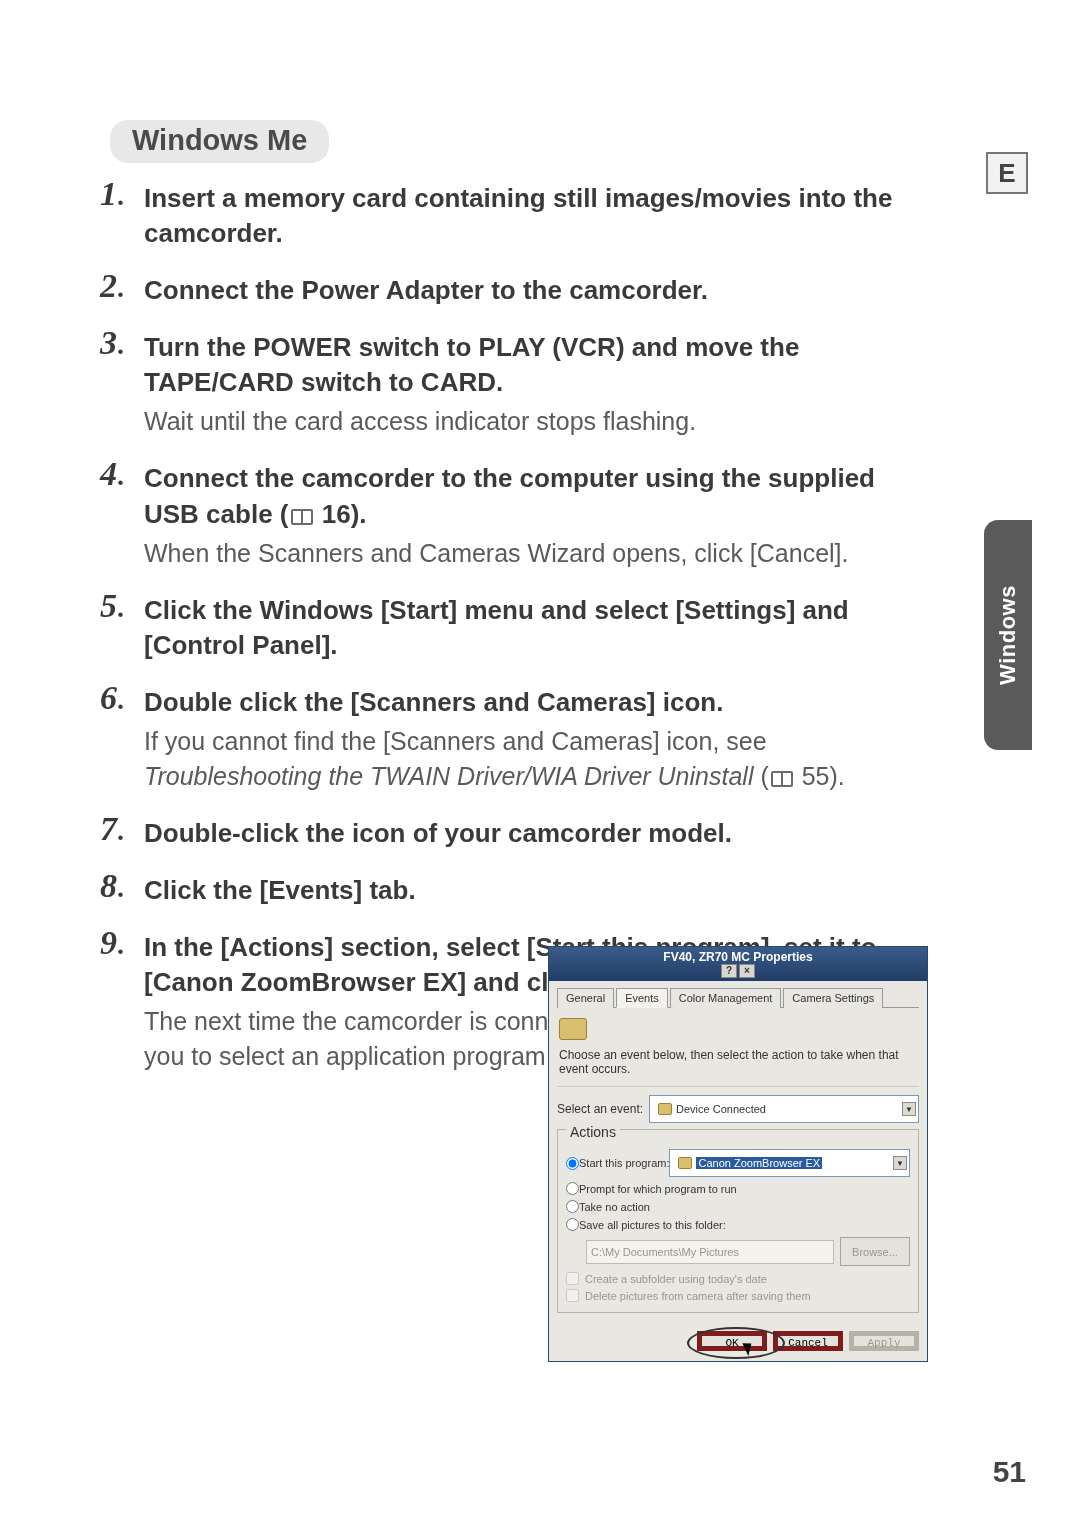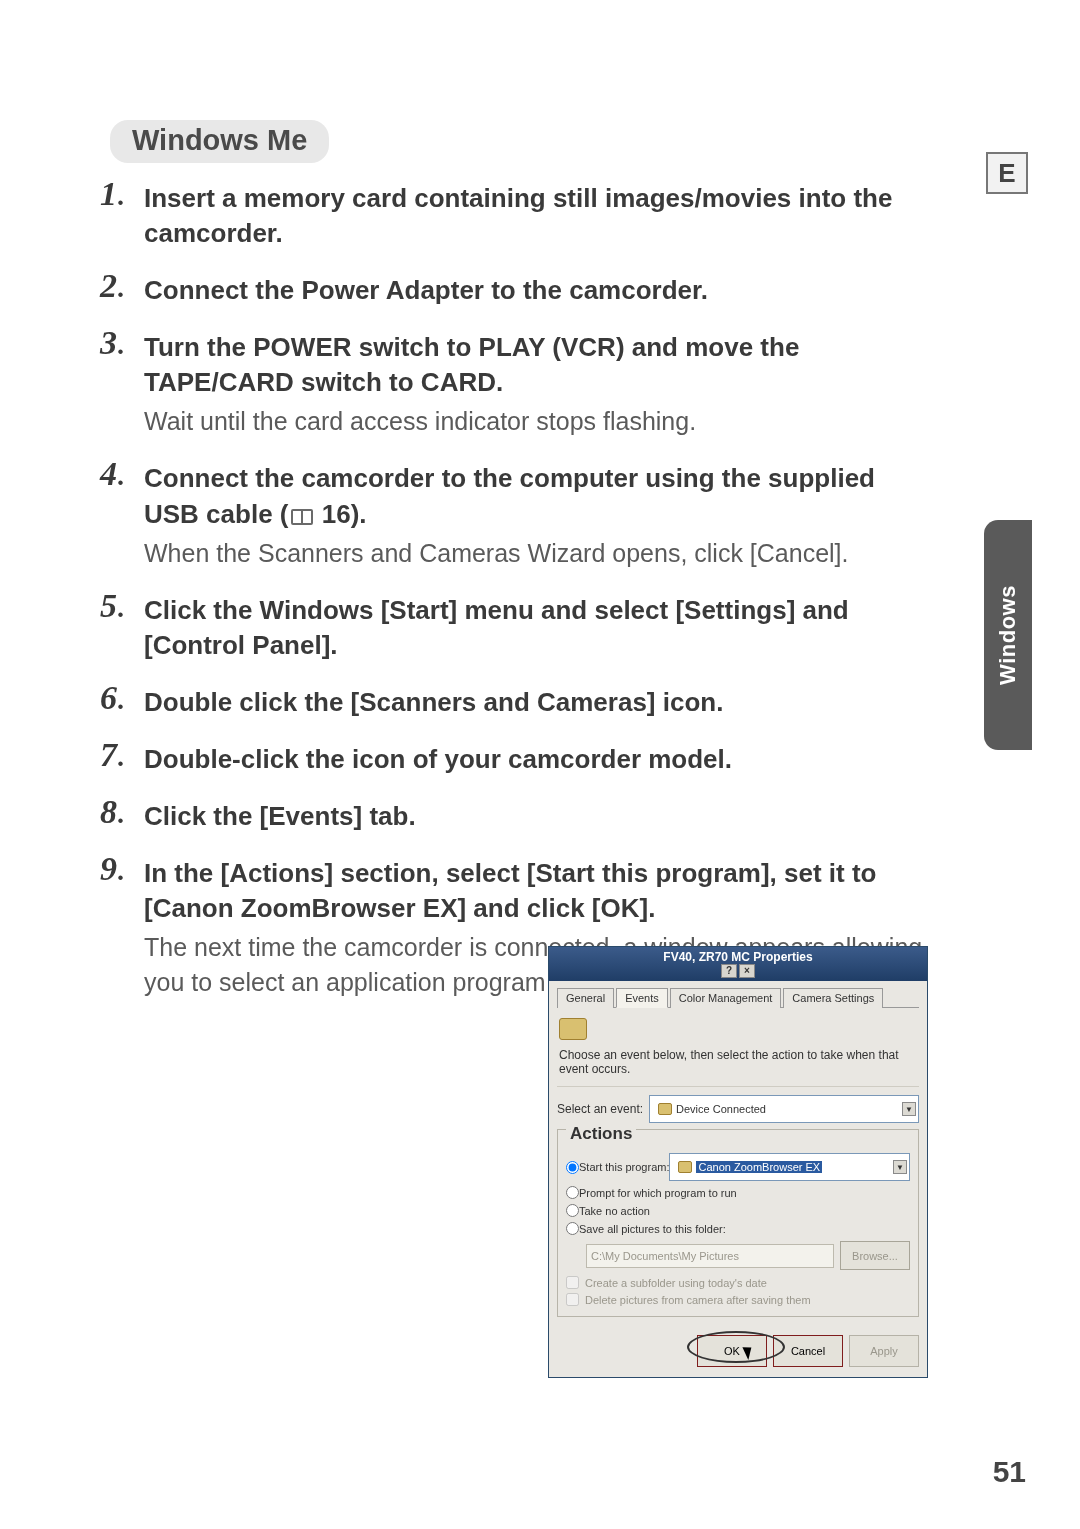--- a/index.html
+++ b/index.html
@@ -143,35 +143,35 @@
     display: flex; align-items: center; justify-content: space-between;
     padding: 0 2px 0 8px;
     font-size: 11px;
   }
   .combo .arrow {
     width: 14px; height: 14px; background: #dcdad3; border: 1px solid #8a8a8a;
     display: flex; align-items: center; justify-content: center; font-size: 8px;
   }
   .combo .sel { background: #2a5aa0; color: #fff; padding: 0 2px; }
   .fieldset { border: 1px solid #b7b4a9; padding: 8px 8px 10px; }
-  .fieldset-legend { font-size: 17px; position: relative; top: -14px; background: #e9e7e2; padding: 0 4px; display: inline-block; font-weight: bold; }
+  .fieldset-legend { font-size: 14px; position: relative; top: -14px; background: #e9e7e2; padding: 0 4px; display: inline-block; }
   .fieldset-inner { margin-top: -10px; }
   .radio { display: flex; align-items: center; margin: 5px 0; font-size: 11px; }
   .radio input { margin: 0; }
   .sub { margin-left: 20px; }
   .pathbox {
     background: #f3f2ec; border: 1px solid #bdbaae; height: 24px;
     padding: 0 4px; color: #9a978c; font-size: 11px; display: flex; align-items: center;
     flex: 1;
   }
   .browse { width: 70px; height: 29px; background: #e4e2da; border: 1px solid #a8a598; color: #9a978c; font-size: 11px; }
   .chk { display: flex; align-items: center; gap: 6px; margin: 4px 0 0 0; color: #9a978c; font-size: 11px; }
   .chk input { margin: 0; }
   .dlg-buttons { display: flex; justify-content: flex-end; gap: 6px; padding: 8px 8px 10px; }
-  .dlg-btn { width: 70px; height: 32px; background: #e4e2da; border: 1px solid #7f1d1d; font-size: 11px; }
+  .dlg-btn { width: 70px; height: 20px; background: #e4e2da; border: 5px solid #7f1d1d; font-size: 11px; font-family: Liberation Mono, monospace; }
   .dlg-btn.disabled { color: #9a978c; border-color: #b5b2a7; }
   .ok-wrap { position: relative; display: inline-block; }
   .ok-oval {
     position: absolute;
     left: -10px; top: -4px;
     width: 98px; height: 32px;
     border: 2px solid #333;
     border-radius: 50%;
     pointer-events: none;
   }
@@ -234,20 +234,23 @@
   
   <div class="step">
     <div class="step-num"><span>5</span><span class="dot">.</span></div>
     <div class="step-title">Click the Windows [Start] menu and select [Settings] and [Control Panel].</div>
   </div>
 
   
   <div class="step">
     <div class="step-num"><span>6</span><span class="dot">.</span></div>
     <div class="step-title">Double click the [Scanners and Cameras] icon.</div>
+    <div class="step-body">
+      <span>If you cannot find the [Scanners and Cameras] icon, see </span><span class="ital">Troubleshooting the TWAIN Driver/WIA Driver Uninstall</span><span> (</span><span class="bookicon"></span><span> 55).</span>
+    </div>
   </div>
 
   
   <div class="step">
     <div class="step-num"><span>7</span><span class="dot">.</span></div>
     <div class="step-title">Double-click the icon of your camcorder model.</div>
   </div>
 
   
   <div class="step">

